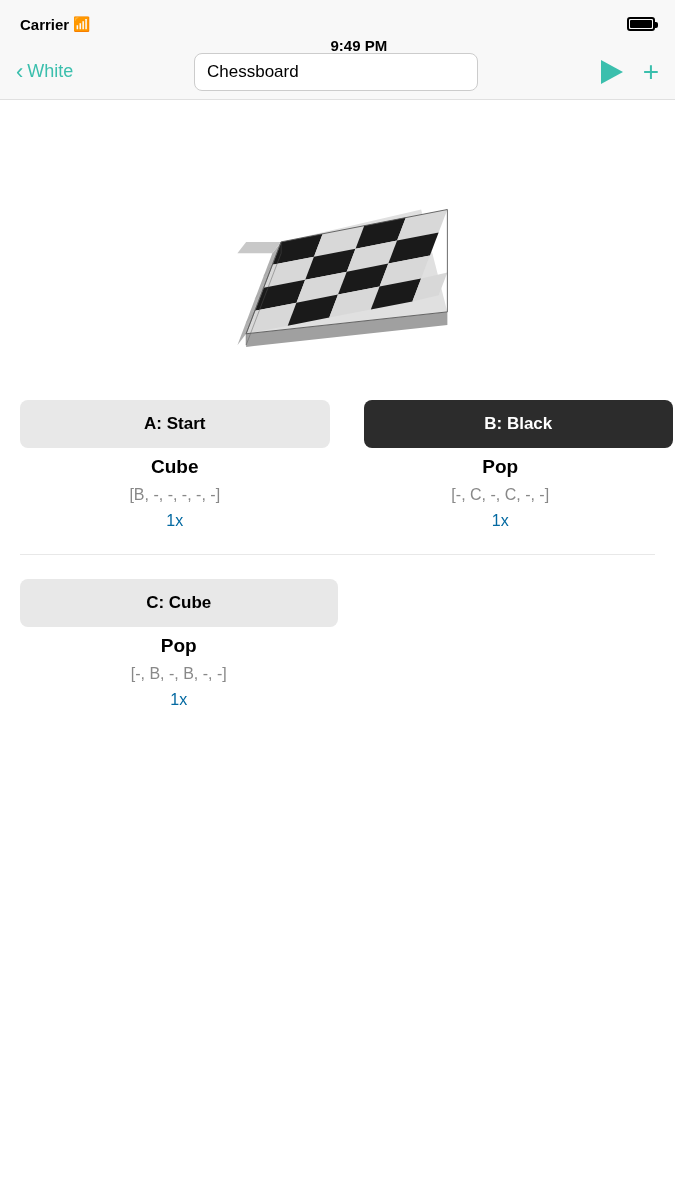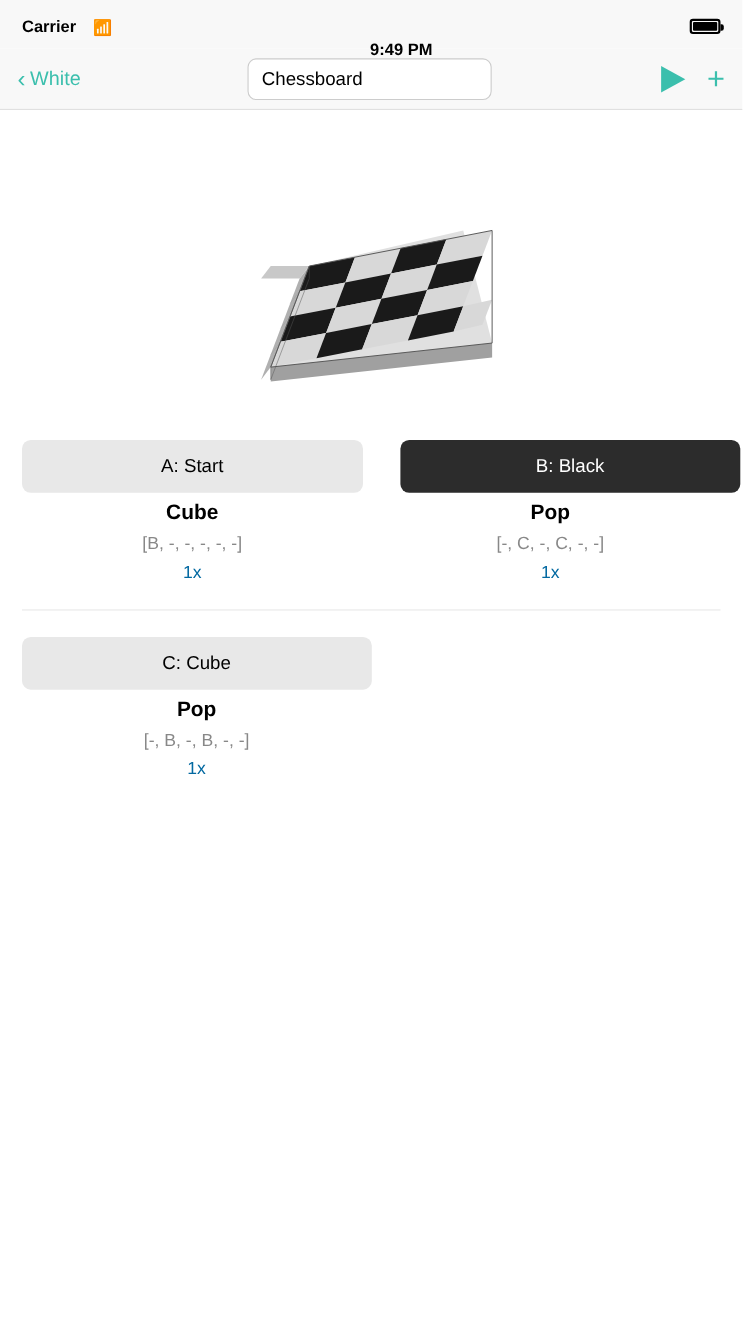--- a/index.html
+++ b/index.html
@@ -19,22 +19,22 @@
       justify-content: space-between;
       align-items: center;
       padding: 10px 20px 6px;
       height: 44px;
       background: #f8f8f8;
     }
     .status-left {
       font-size: 15px;
       font-weight: 600;
       display: flex;
-      align-items: flex-end;
-      gap: 16px;
+      align-items: center;
+      gap: 4px;
     }
     .status-center {
       font-size: 15px;
       font-weight: 600;
       margin-top: 42px;
     }
     .status-right {
       display: flex;
       align-items: center;
       gap: 6px;
@@ -86,21 +86,21 @@
       text-decoration: none;
       background: none;
       border: none;
     }
     .back-chevron {
       font-size: 22px;
       line-height: 1;
     }
     .nav-title-input {
       flex: 0 0 auto;
-      width: 222px;
+      width: 284px;
       padding: 8px 12px;
       font-size: 17px;
       border: 1px solid #ccc;
       border-radius: 8px;
       text-align: left;
       background: #fff;
       color: #000;
     }
     .nav-actions {
       display: flex;
@@ -161,21 +161,21 @@
       flex-direction: column;
       align-items: center;
       gap: 8px;
     }
 
     .card-header {
       width: 100%;
       padding: 14px 20px;
       border-radius: 8px;
       font-size: 17px;
-      font-weight: 400;
+      font-weight: 700;
       text-align: center;
       cursor: pointer;
       border: none;
     }
     .card-header.light {
       background: #e8e8e8;
       color: #000;
     }
     .card-header.dark {
       background: #2c2c2c;

